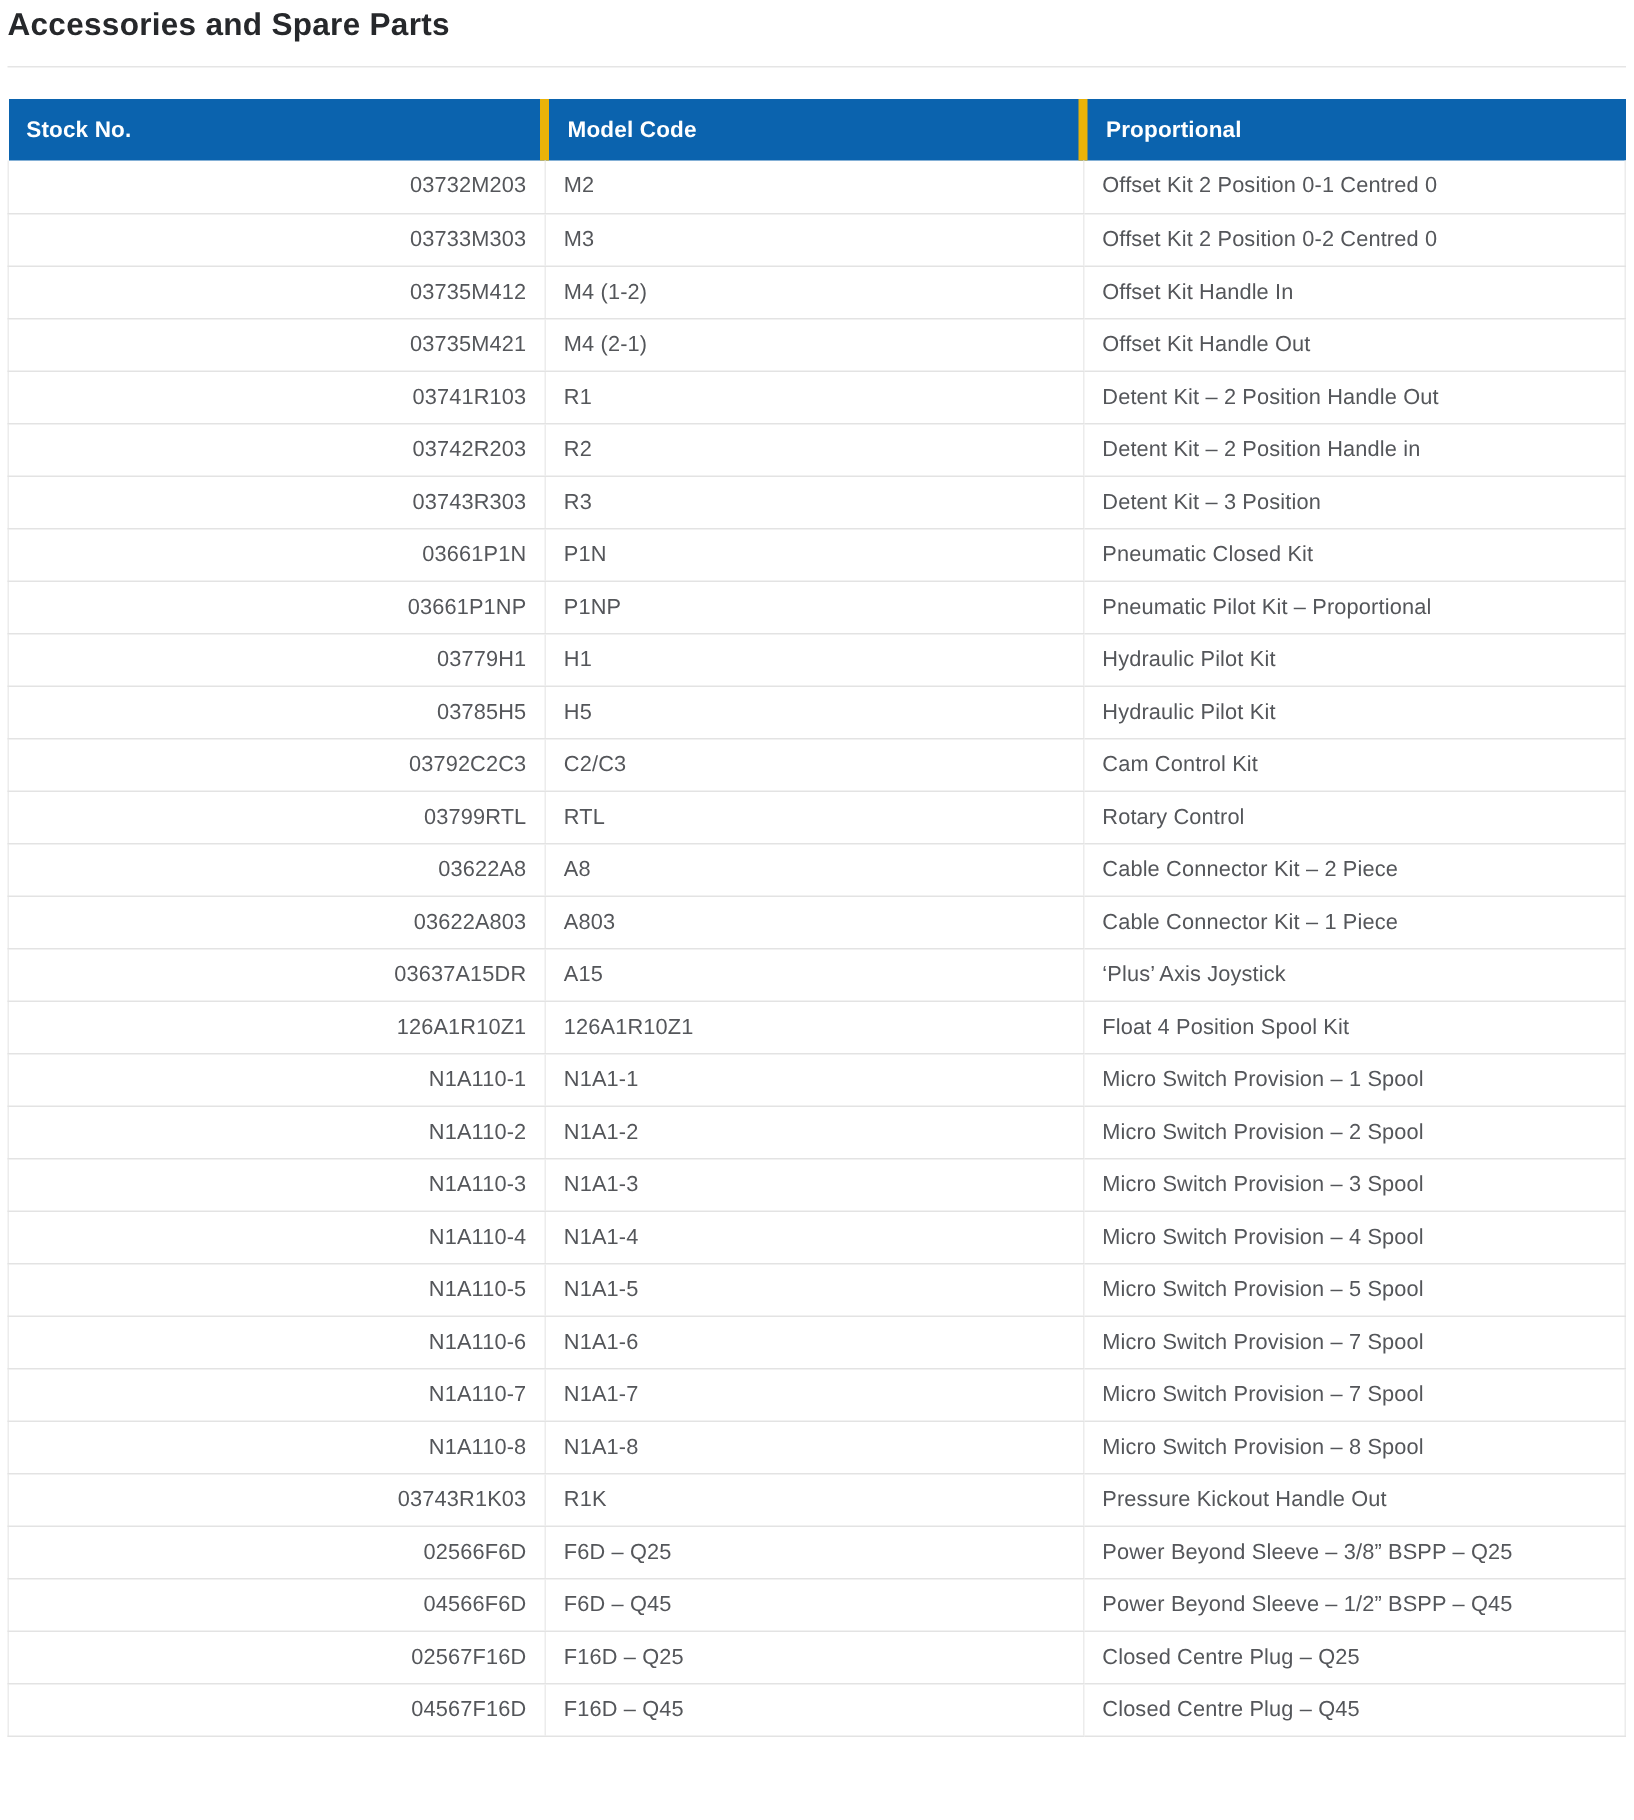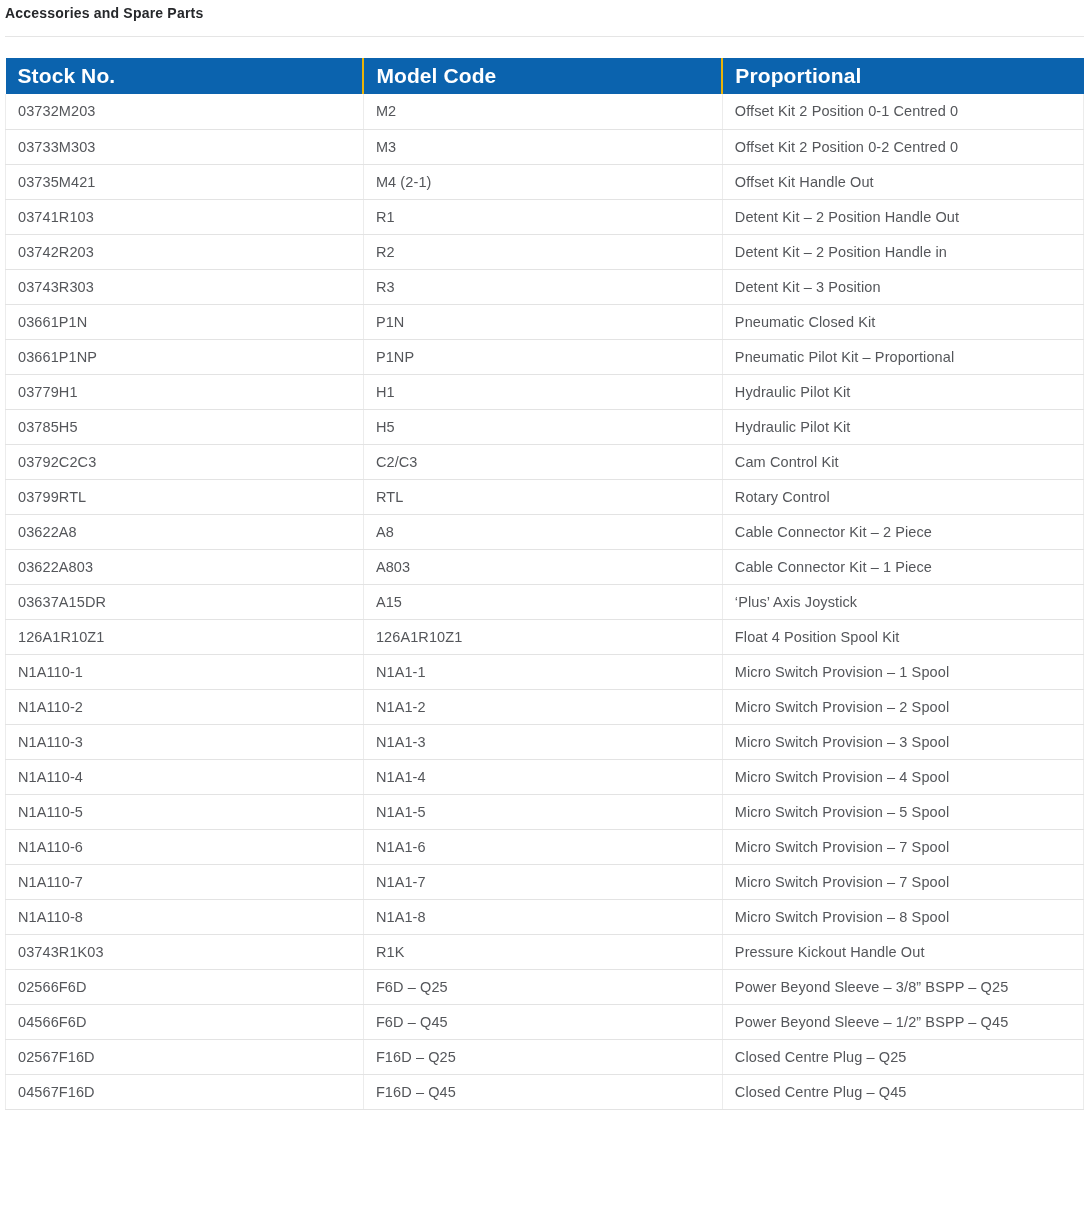--- a/index.html
+++ b/index.html
@@ -4,62 +4,62 @@
 <style>
   * { box-sizing: border-box; }
   html, body { margin: 0; padding: 0; background: #ffffff; }
   body {
     font-family: "Liberation Sans", sans-serif;
     width: 1089px;
     color: #54565a;
   }
   .page { padding: 3px 5px 0 5px; }
   .page-title {
-    font-size: 14px;
+    font-size: 21px;
     font-weight: 600;
     color: #26282b;
     margin: 2px 0 15px 0;
     letter-spacing: 0.2px;
   }
   .title-divider {
     border: none;
     border-top: 1px solid #e5e5e5;
     margin: 0 0 21px 0;
   }
   table.parts-table {
     width: 100%;
     border-collapse: collapse;
     table-layout: fixed;
   }
   table.parts-table th {
     background: #0b63ae;
     color: #ffffff;
-    font-size: 21px;
+    font-size: 15px;
     font-weight: 600;
     text-align: left;
-    padding: 0 12px;
+    padding: 12px 12px;
     height: 36px;
     vertical-align: middle;
     letter-spacing: 0.1px;
   }
-  table.parts-table th + th { border-left: 2px solid #eab308; margin-left: 31px; }
+  table.parts-table th + th { border-left: 6px solid #eab308; margin-left: 31px; }
   table.parts-table td {
     font-size: 14.5px;
     font-weight: 400;
     color: #54565a;
     padding: 0 12px;
     height: 35px;
     vertical-align: middle;
     border-bottom: 1px solid #e3e3e3;
     white-space: nowrap;
     overflow: hidden;
     letter-spacing: 0.1px;
   }
   table.parts-table td + td { border-left: 1px solid #ececec; }
-  table.parts-table tbody td:first-child { border-left: 1px solid #ececec; }
+  table.parts-table tbody td:first-child { border-left: 1px solid #ececec; text-align: right; }
   table.parts-table tbody td:last-child { border-right: 1px solid #ececec; }
 </style>
 </head>
 <body>
 
 <div class="page">
   <h1 class="page-title">Accessories and Spare Parts</h1>
   <hr class="title-divider">
   <table class="parts-table">
     <colgroup>
@@ -79,20 +79,25 @@
           <td>03732M203</td>
           <td>M2</td>
           <td>Offset Kit 2 Position 0-1 Centred 0</td>
         </tr>
         <tr>
           <td>03733M303</td>
           <td>M3</td>
           <td>Offset Kit 2 Position 0-2 Centred 0</td>
         </tr>
         <tr>
+          <td>03735M412</td>
+          <td>M4 (1-2)</td>
+          <td>Offset Kit Handle In</td>
+        </tr>
+        <tr>
           <td>03735M421</td>
           <td>M4 (2-1)</td>
           <td>Offset Kit Handle Out</td>
         </tr>
         <tr>
           <td>03741R103</td>
           <td>R1</td>
           <td>Detent Kit – 2 Position Handle Out</td>
         </tr>
         <tr>

